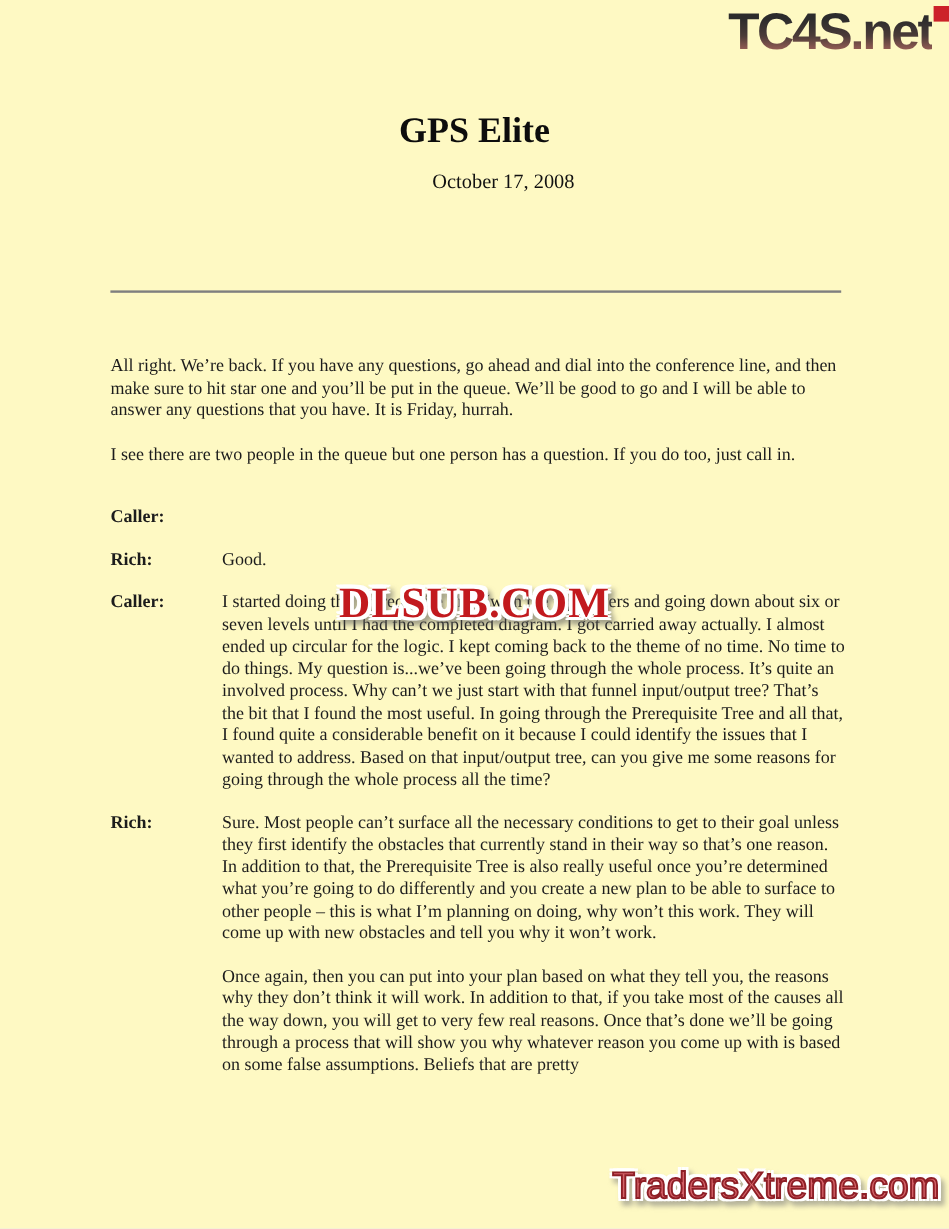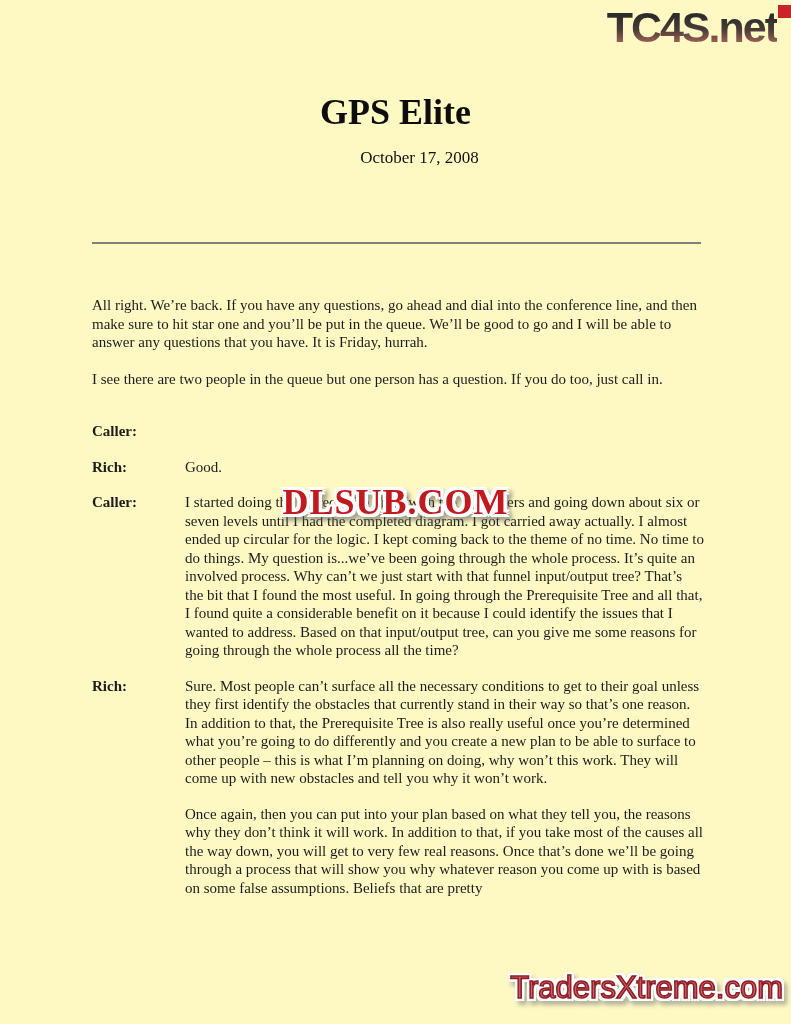--- a/index.html
+++ b/index.html
@@ -23,21 +23,21 @@
     color:transparent;
     line-height:1.1;
   }
   .corner-mark{
     position:absolute;top:5px;right:0px;
     width:13px;height:13px;background:#cc2229;
   }
 
   
   .title-block{position:absolute;top:94px;left:0;width:100%;text-align:center;}
-  .doc-title{font-size:36px;font-weight:bold;color:#0d0d0d;line-height:1;}
+  .doc-title{font-size:30px;font-weight:bold;color:#0d0d0d;line-height:1;}
   .doc-subtitle{font-size:22px;font-weight:bold;color:#0d0d0d;margin-top:15px;line-height:1;}
   .doc-date{font-size:17px;color:#111;margin-top:19px;line-height:1;padding-left:48px;}
 
   .divider{
     position:absolute;top:242px;left:92px;width:609px;height:2px;
     background:#7f7f7f;border:none;margin:0;
   }
 
   
   .content{

